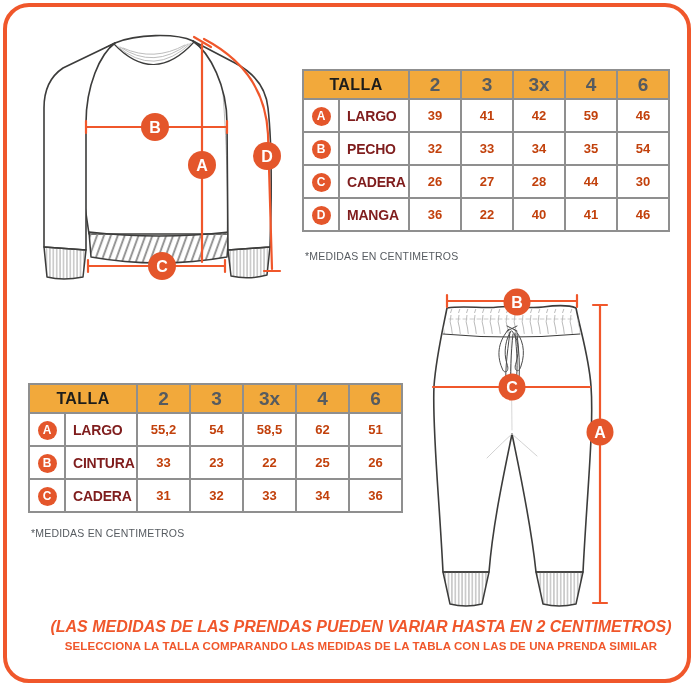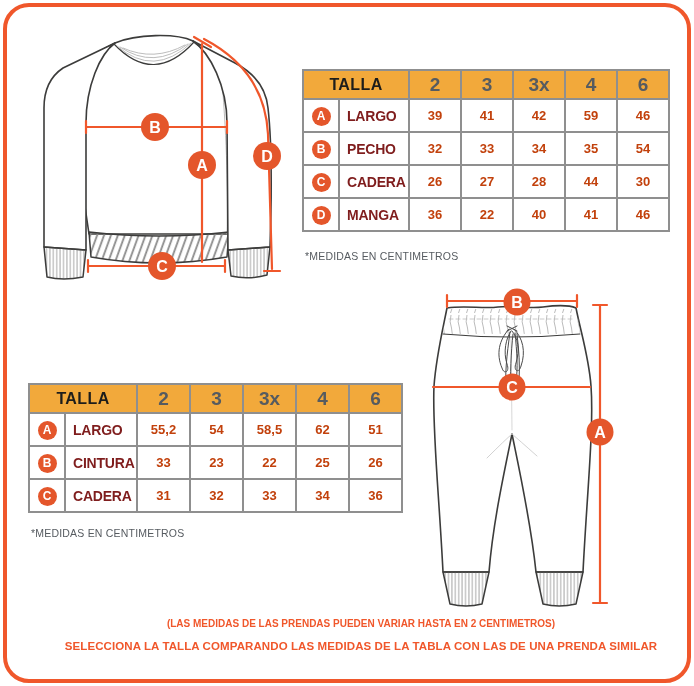--- a/index.html
+++ b/index.html
@@ -40,21 +40,21 @@
   }
   #footnote-top    { left: 305px; top: 250px; }
   #footnote-bottom { left: 31px;  top: 527px; }
   #sweatshirt-svg { position: absolute; left: 38px;  top: 28px;  }
   #pants-svg      { position: absolute; left: 423px; top: 288px; }
   .footer-line {
     position: absolute; left: 0; width: 100%; text-align: center;
     color: #F0572B; font-weight: bold; padding-left: 28px;
   }
   #footer-line1 { top: 640px; font-size: 11.5px; letter-spacing: .1px; }
-  #footer-line2 { top: 618px; font-size: 10px; }
+  #footer-line2 { top: 618px; font-size: 16px; font-style: italic; }
 </style>
 </head>
 <body>
 
 <div class="frame"></div>
 
 <svg id="sweatshirt-svg" width="245" height="255" viewBox="0 0 245 255">
   <defs>
     <pattern id="swCuff" width="3.4" height="10" patternUnits="userSpaceOnUse">
       <line x1="1.7" y1="0" x2="1.7" y2="10" stroke="#9C9C9C" stroke-width="0.9"></line>

